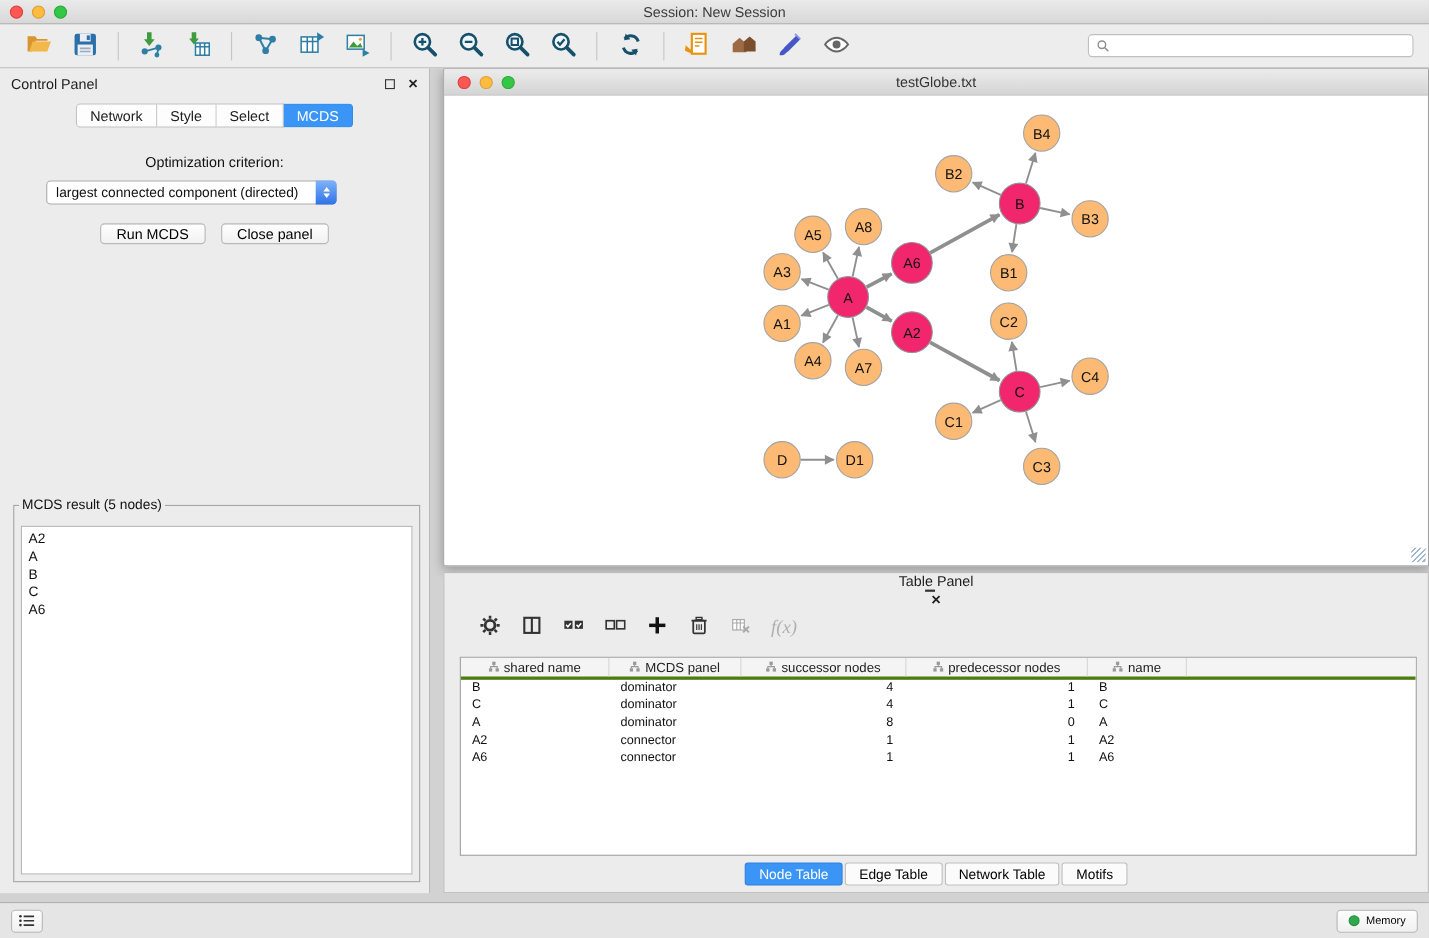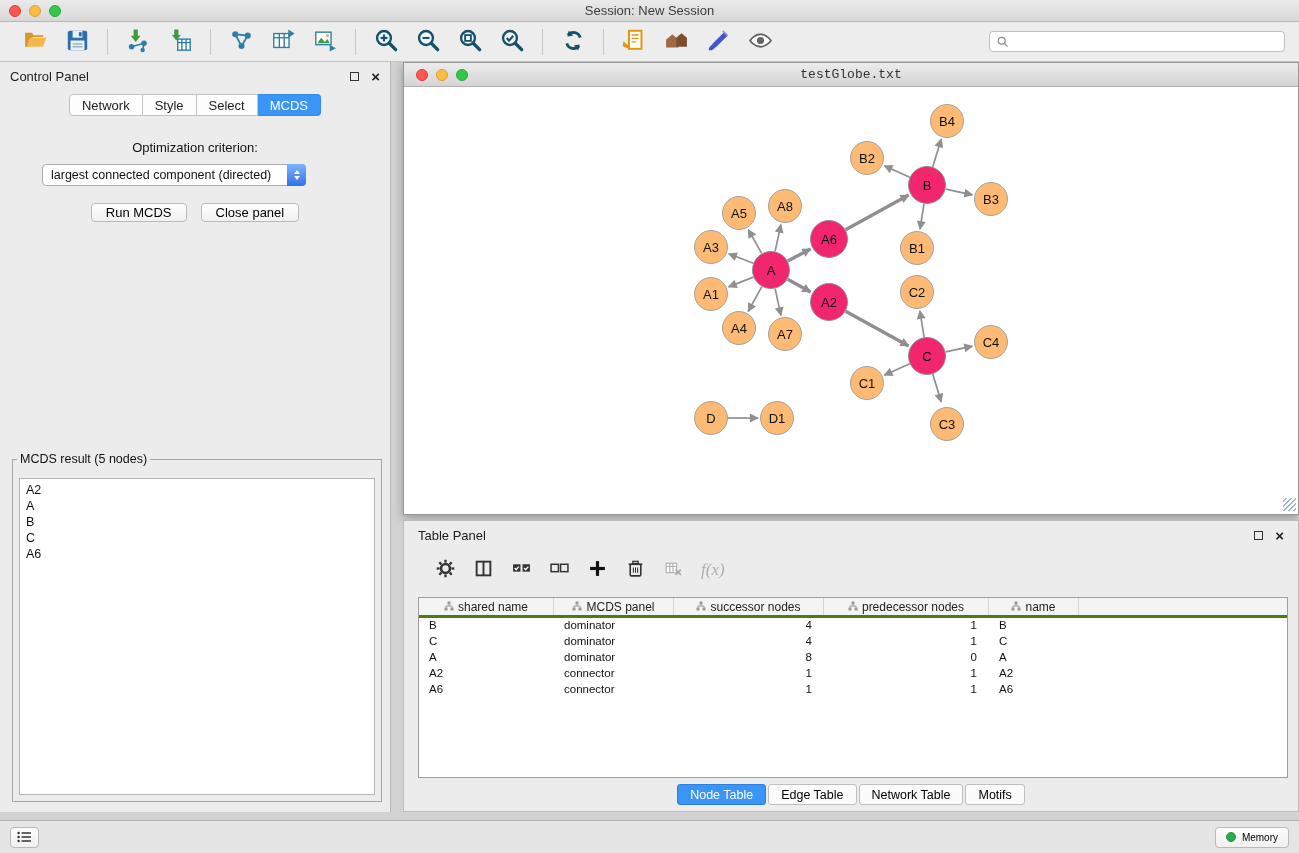--- a/index.html
+++ b/index.html
@@ -47,21 +47,21 @@
   .cp-btn{height:19px;padding:0 14px;font-size:13px;background:linear-gradient(#FFFFFF,#F1F1F1);border:1px solid #B9B9B9;border-radius:4px;cursor:pointer;}
   .result-fieldset{position:absolute;left:12px;right:8px;top:390px;bottom:10px;border:1px solid #A6A6A6;}
   .result-fieldset legend{font-size:12.5px;padding:0 3px;margin-left:4px;color:#111;}
   .result-list{position:absolute;left:6px;right:6px;top:12px;bottom:6px;background:#fff;border:1px solid #B5B5B5;overflow:hidden;padding:3px 6px;}
   .result-item{font-size:12.5px;line-height:16px;}
 
   
   .network-window{position:absolute;left:403px;top:62px;width:896px;height:453px;background:#fff;border:1px solid #979797;box-shadow:0 3px 10px rgba(0,0,0,0.3);}
   .nw-titlebar{height:24px;background:linear-gradient(#ECECEC,#D4D4D4);border-bottom:1px solid #B0B0B0;position:relative;display:flex;align-items:center;}
   .nw-titlebar .traffic{margin-left:12px;}
-  .nw-title{position:absolute;left:0;right:0;text-align:center;font-size:13px;color:#333;font-family:Liberation Mono, monospace;}
+  .nw-title{position:absolute;left:0;right:0;text-align:center;font-size:13px;color:#333;}
   .nw-content{position:relative;width:100%;height:426px;background:#fff;overflow:hidden;}
   #edge-svg{position:absolute;left:0;top:0;}
   .gnode{position:absolute;border-radius:50%;display:flex;align-items:center;justify-content:center;font-size:13px;color:#111;cursor:pointer;}
   .gnode.plain{background:#fdba74;border:1.5px solid #A3A3A3;}
   .gnode.mcds{background:#F2266D;border:1.5px solid #909090;}
   .nw-resize{position:absolute;right:2px;bottom:2px;width:13px;height:13px;background:repeating-linear-gradient(135deg,transparent 0 2px,#9FB6D0 2px 3.5px);cursor:nwse-resize;}
 
   
   .table-panel{position:absolute;left:403px;top:520px;width:896px;height:292px;background:#ECECEC;border:1px solid #BDBDBD;}
   .tp-toolbar{height:42px;display:flex;align-items:center;padding:0 22px;}
@@ -336,21 +336,21 @@
         <div class="gnode plain" style="left: 446px; top: 279px; height: 34px; width: 34px;">C1</div>
         <div class="gnode plain" style="left: 526px; top: 320px; height: 34px; width: 34px;">C3</div>
         <div class="gnode plain" style="left: 290px; top: 314px; height: 34px; width: 34px;">D</div>
         <div class="gnode plain" style="left: 356px; top: 314px; height: 34px; width: 34px;">D1</div>
       </div>
     <span class="nw-resize"></span>
   </div>
 </div>
 
 <div class="table-panel">
-  <div class="panel-header" style="padding:0 14px;">
+  <div class="panel-header" style="padding:0 14px;flex-direction:column;">
     <span>Table Panel</span>
     <span class="sp"></span>
     <span class="float-ic"></span>
     <span class="close-ic">×</span>
   </div>
   <div class="tp-toolbar" id="table-toolbar">
       <button class="ttb-btn">
         <span class="icon"><svg viewBox="0 0 18 18">
             <circle cx="9" cy="9" r="4.2" fill="none" stroke="#333" stroke-width="2.4"></circle>
             <g stroke="#333" stroke-width="2.2">

